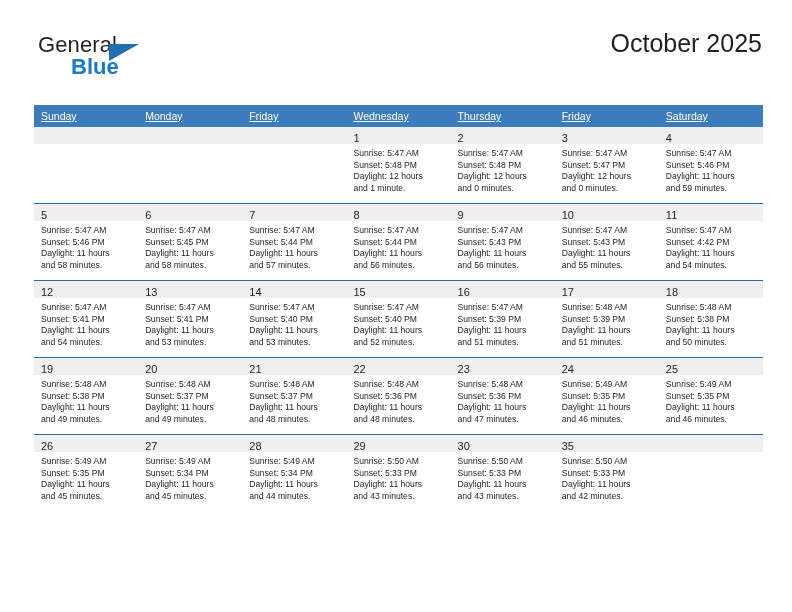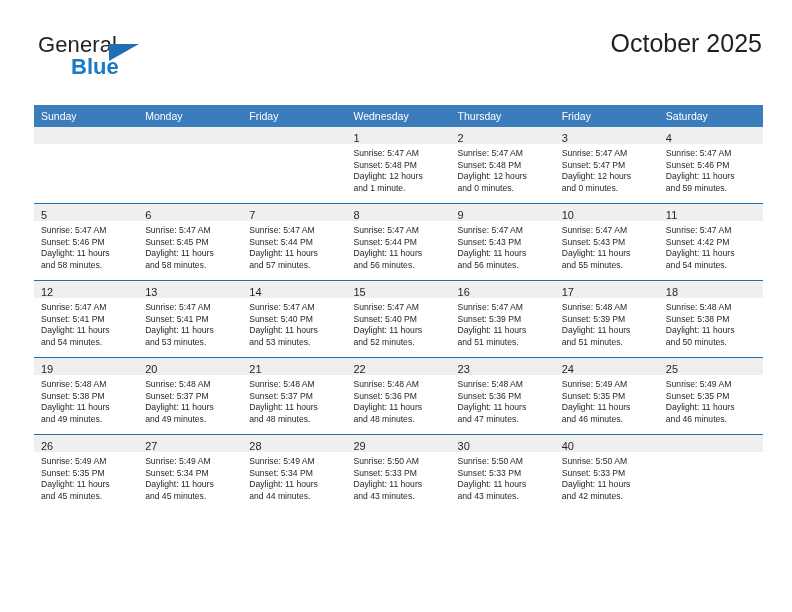--- a/index.html
+++ b/index.html
@@ -101,20 +101,21 @@
   }
   table.cal th {
     background: #3b7cbd;
     color: #ffffff;
     font-size: 10.5px;
     font-weight: normal;
     text-align: left;
     padding: 5px 0 5px 7px;
     height: 10px;
     border: none;
+    text-decoration: underline;
   }
   table.cal td {
     vertical-align: top;
     padding: 0;
     border: none;
     border-top: 1.4px solid #1f6fb5;
     height: 76px;
     width: 104.1px;
   }
   table.cal tr.week-row:first-of-type td {
@@ -530,21 +531,21 @@
                 <div class="info">
                   <div>Sunrise: 5:50 AM</div>
                   <div>Sunset: 5:33 PM</div>
                   <div>Daylight: 11 hours</div>
                   <div>and 43 minutes.</div>
                 </div>
               </div>
             </td>
             <td class="">
               <div class="daycell">
-                <div class="daynum-band"><span class="daynum">40</span></div>
+                <div class="daynum-band"><span class="daynum">35</span></div>
                 <div class="info">
                   <div>Sunrise: 5:50 AM</div>
                   <div>Sunset: 5:33 PM</div>
                   <div>Daylight: 11 hours</div>
                   <div>and 42 minutes.</div>
                 </div>
               </div>
             </td>
             <td class="empty">
               <div class="daycell">

